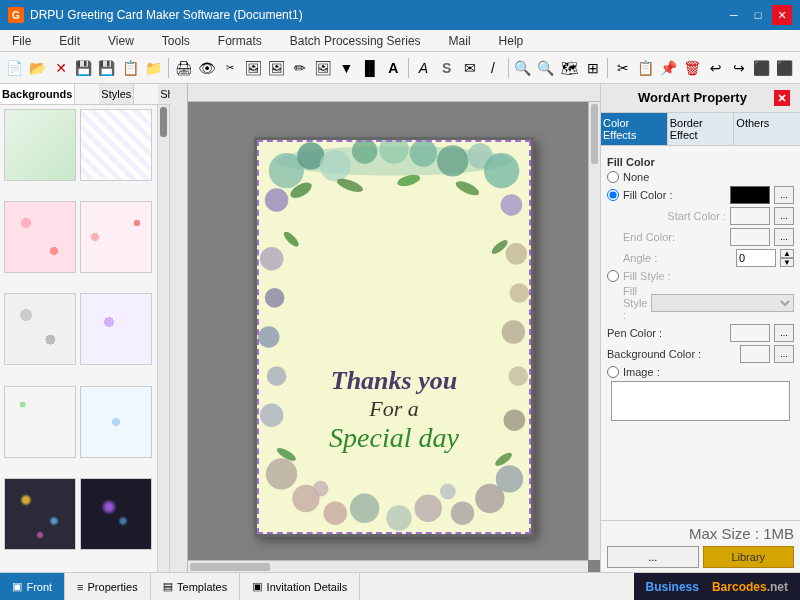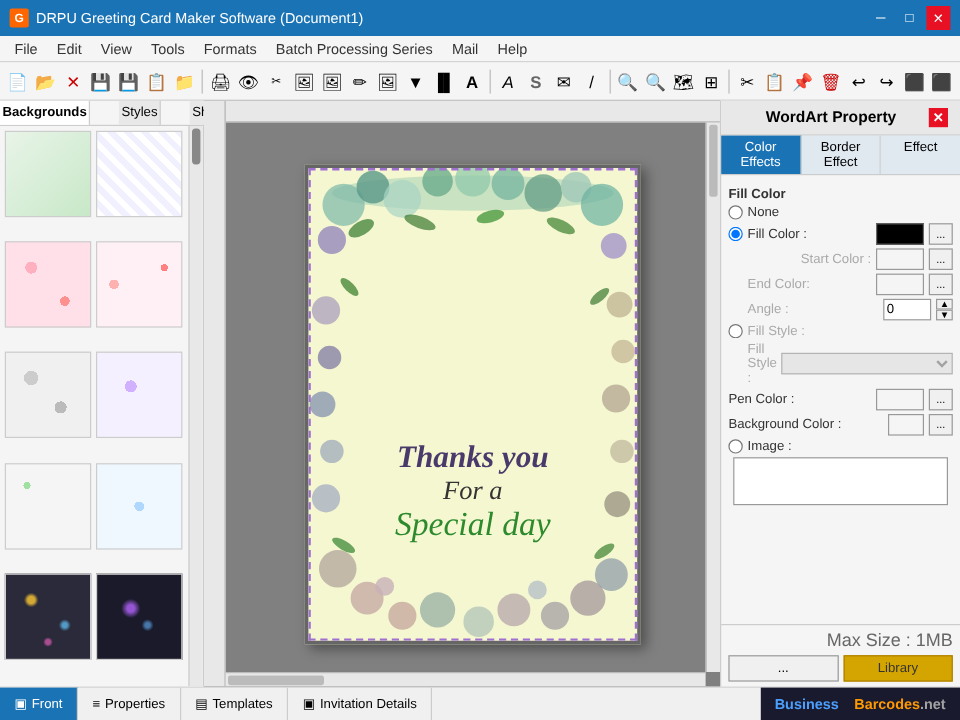--- a/index.html
+++ b/index.html
@@ -7,21 +7,21 @@
 
     
     .title-bar { background: #1a73b5; color: white; height: 30px; display: flex; align-items: center; padding: 0 8px; justify-content: space-between; }
     .title-bar-left { display: flex; align-items: center; gap: 6px; font-size: 12px; }
     .title-bar-icon { width: 16px; height: 16px; background: #ff6600; border-radius: 2px; display: flex; align-items: center; justify-content: center; font-size: 10px; color: white; font-weight: bold; }
     .title-bar-controls { display: flex; gap: 4px; }
     .title-bar-btn { width: 20px; height: 20px; border: none; cursor: pointer; display: flex; align-items: center; justify-content: center; font-size: 11px; background: transparent; color: white; }
     .title-bar-close { background: #e81123; }
 
     
-    .menu-bar { background: #f5f5f5; border-bottom: 1px solid #ccc; height: 22px; display: flex; align-items: center; padding: 0 4px; }
+    .menu-bar { background: #f5f5f5; border-bottom: 1px solid #ccc; height: 22px; display: flex; align-items: center; padding: 0 4px; gap: 12px; }
     .menu-item { padding: 2px 8px; cursor: pointer; font-size: 12px; color: #333; }
 
     
     .toolbar { background: #f5f5f5; border-bottom: 1px solid #ccc; height: 32px; display: flex; align-items: center; padding: 0 4px; gap: 2px; }
     .tb-btn { width: 24px; height: 24px; border: 1px solid transparent; background: transparent; cursor: pointer; display: flex; align-items: center; justify-content: center; font-size: 14px; border-radius: 2px; }
     .tb-separator { width: 1px; height: 20px; background: #bbb; margin: 0 2px; }
 
     
     .main-area { display: flex; height: calc(600px - 30px - 22px - 32px - 28px); }
 
@@ -50,21 +50,21 @@
     .card-text-line1 { font-size: 26px; font-style: italic; font-weight: bold; color: #4a3a6b; font-family: 'Georgia', serif; }
     .card-text-line2 { font-size: 22px; font-style: italic; color: #333; font-family: 'Georgia', serif; }
     .card-text-line3 { font-size: 28px; font-style: italic; color: #2d8a2d; font-family: 'Georgia', serif; }
     .card-selection { position: absolute; top: 0; left: 0; right: 0; bottom: 0; border: 2px dashed #a070d0; }
 
     
     .right-panel { width: 200px; background: #f5f5f5; border-left: 1px solid #ccc; display: flex; flex-direction: column; }
     .right-panel-title { background: #e8e8e8; padding: 6px 10px; font-size: 13px; font-weight: bold; border-bottom: 1px solid #ccc; text-align: center; }
     .right-panel-close { float: right; cursor: pointer; color: #c00; font-weight: bold; background: #e81123; color: white; border: none; width: 16px; height: 16px; font-size: 11px; }
     .right-panel-tabs { display: flex; border-bottom: 1px solid #ccc; }
-    .rp-tab { flex: 1; padding: 4px 2px; text-align: center; cursor: pointer; font-size: 11px; background: #e0e8f0; border-right: 1px solid #ccc; }
+    .rp-tab { flex: 1; padding: 4px 2px; cursor: pointer; font-size: 11px; background: #e0e8f0; border-right: 1px solid #ccc; }
     .rp-tab:last-child { border-right: none; }
     .rp-tab.active { background: #1a73b5; color: white; }
     .rp-content { padding: 6px; overflow-y: auto; flex: 1; }
     .rp-section-label { font-size: 11px; font-weight: bold; margin: 4px 0 2px 0; color: #333; }
     .rp-row { display: flex; align-items: center; margin: 3px 0; gap: 4px; }
     .rp-radio { width: 12px; height: 12px; }
     .rp-label { font-size: 11px; color: #333; flex: 1; }
     .rp-color-box { width: 40px; height: 18px; border: 1px solid #666; background: #000; cursor: pointer; }
     .rp-color-box-empty { width: 40px; height: 18px; border: 1px solid #999; background: #f5f5f5; cursor: pointer; }
     .rp-dots-btn { width: 20px; height: 18px; border: 1px solid #999; background: #f0f0f0; cursor: pointer; font-size: 9px; display: flex; align-items: center; justify-content: center; }
@@ -269,21 +269,21 @@
   </div>
 
   <div class="right-panel">
     <div class="right-panel-title">
       <span>WordArt Property</span>
       <button class="right-panel-close">✕</button>
     </div>
     <div class="right-panel-tabs">
       <div class="rp-tab active">Color Effects</div>
       <div class="rp-tab">Border Effect</div>
-      <div class="rp-tab">Effect</div>
+      <div class="rp-tab">Others</div>
     </div>
     <div class="rp-content">
       <div class="rp-section-label">Fill Color</div>
 
       <div class="rp-row">
         <input type="radio" class="rp-radio" name="fill" style="">
         <span class="rp-label">None</span>
       </div>
 
       <div class="rp-row">

